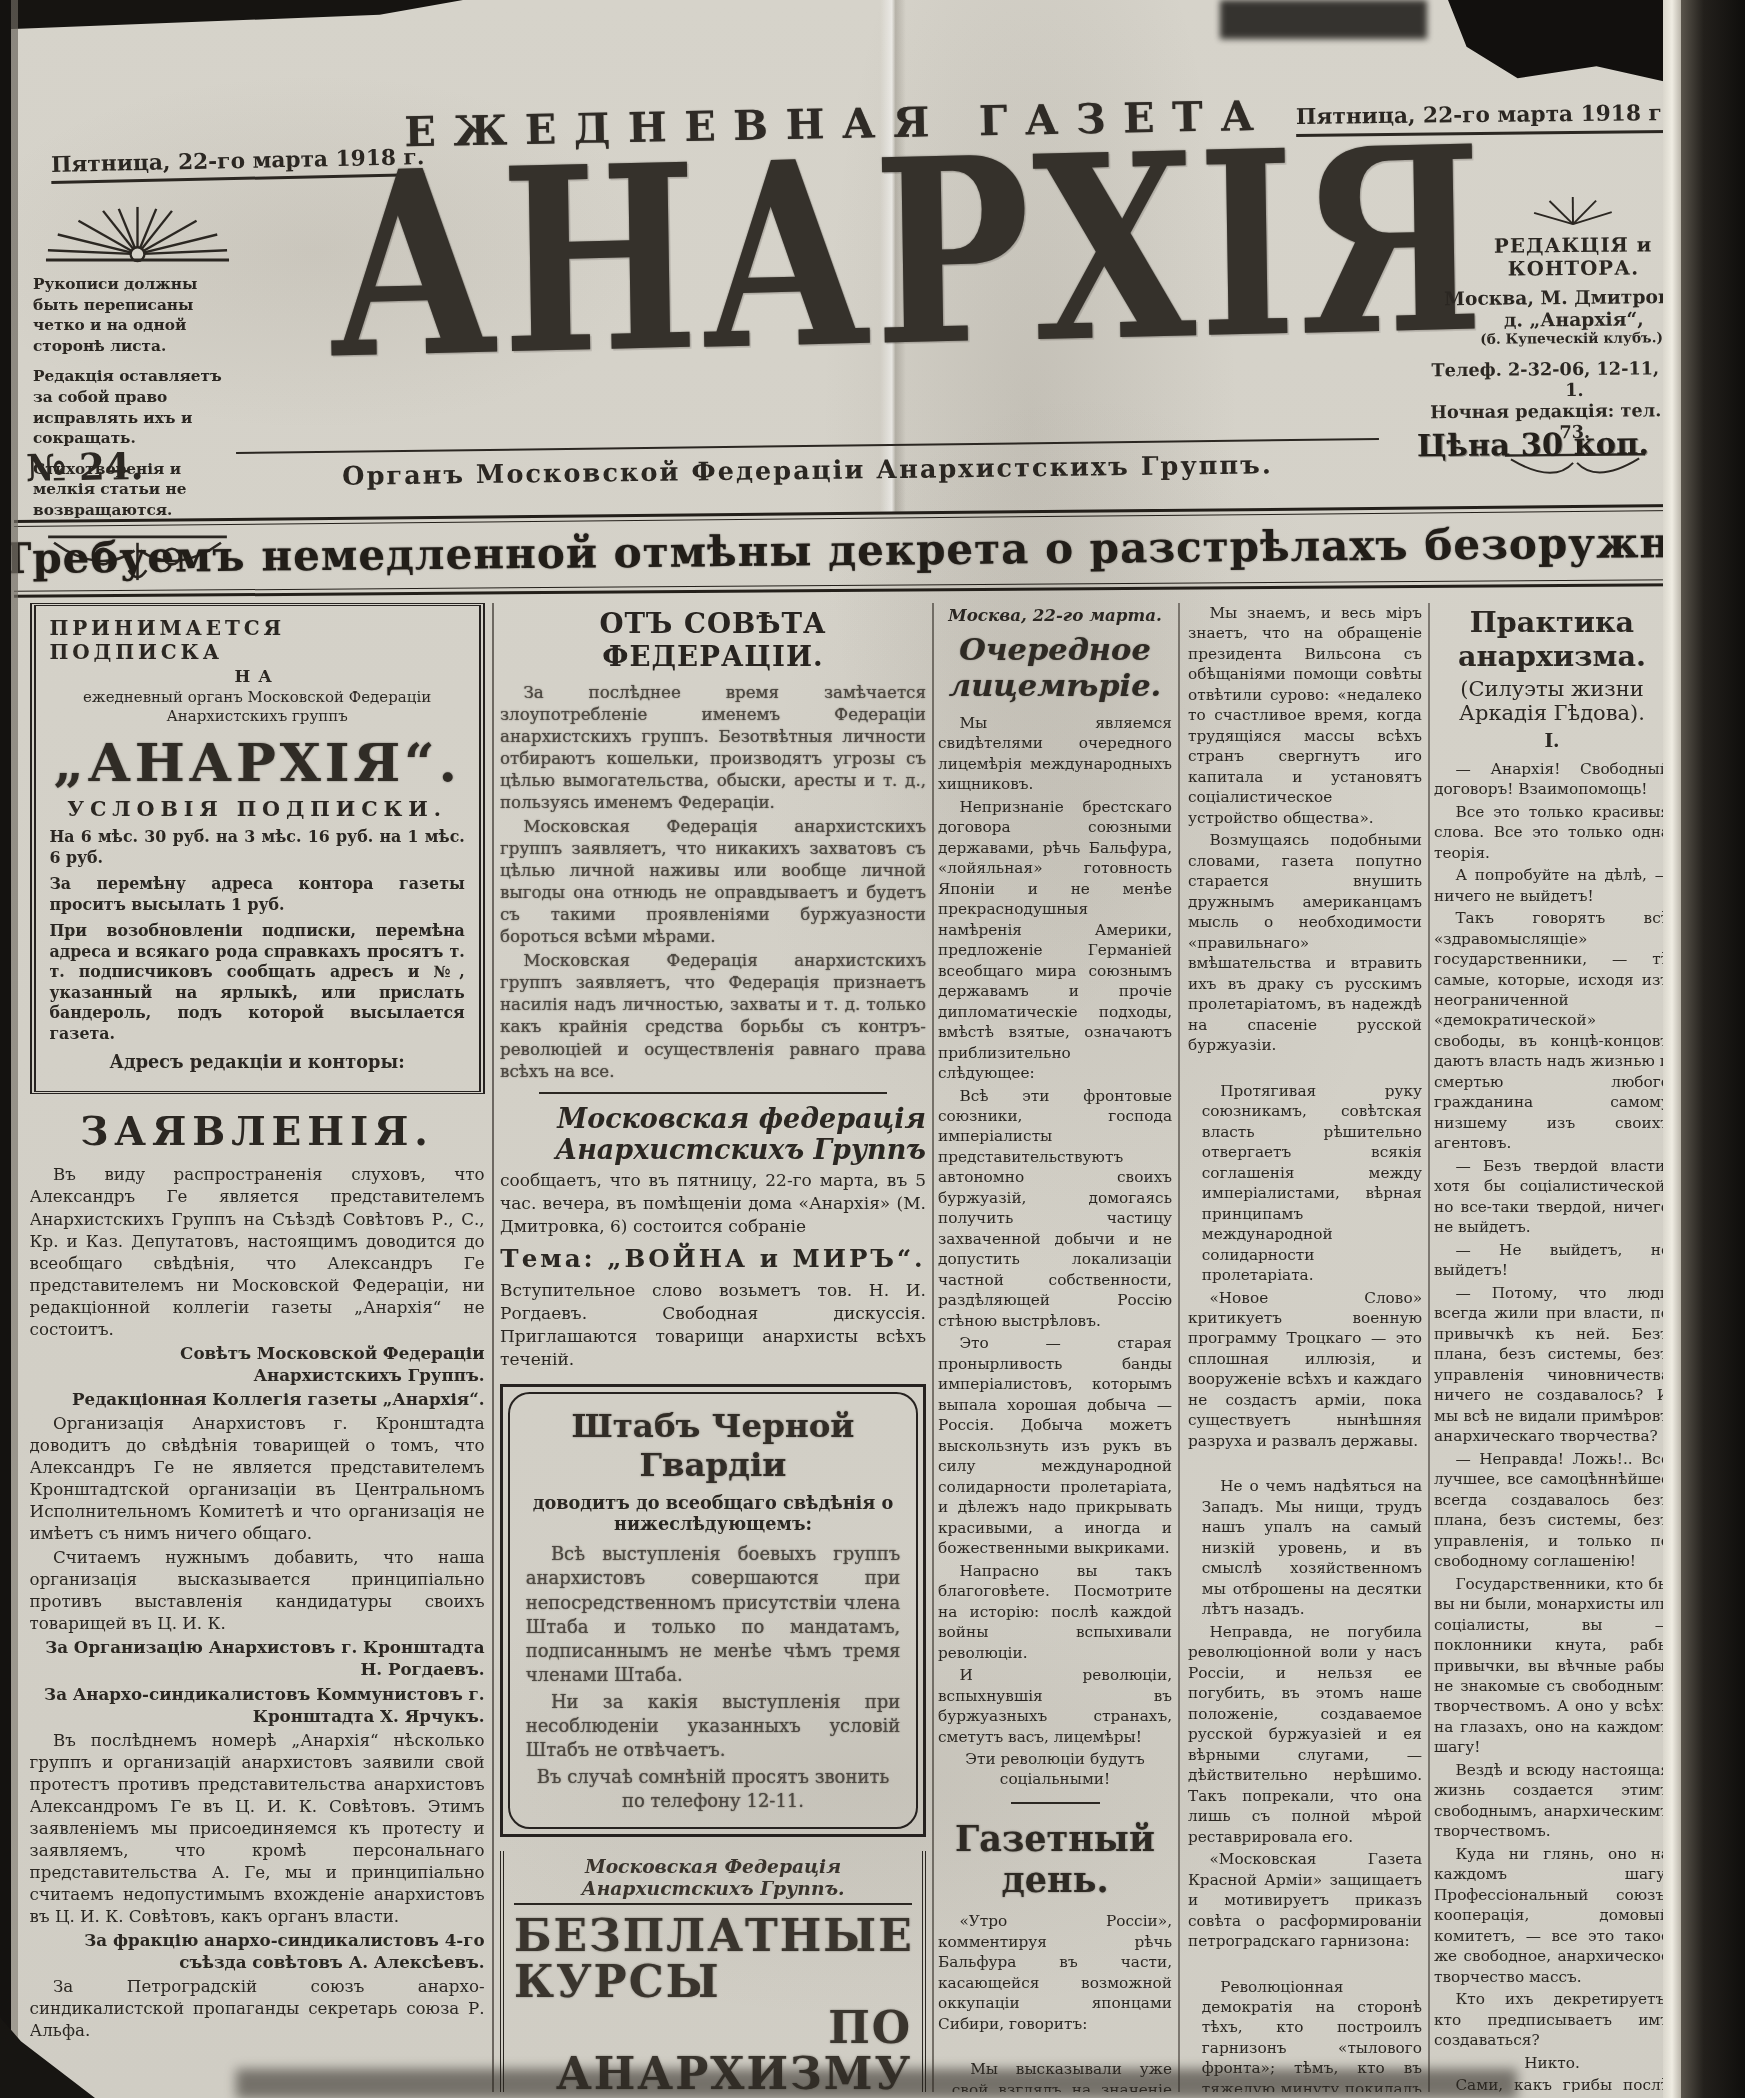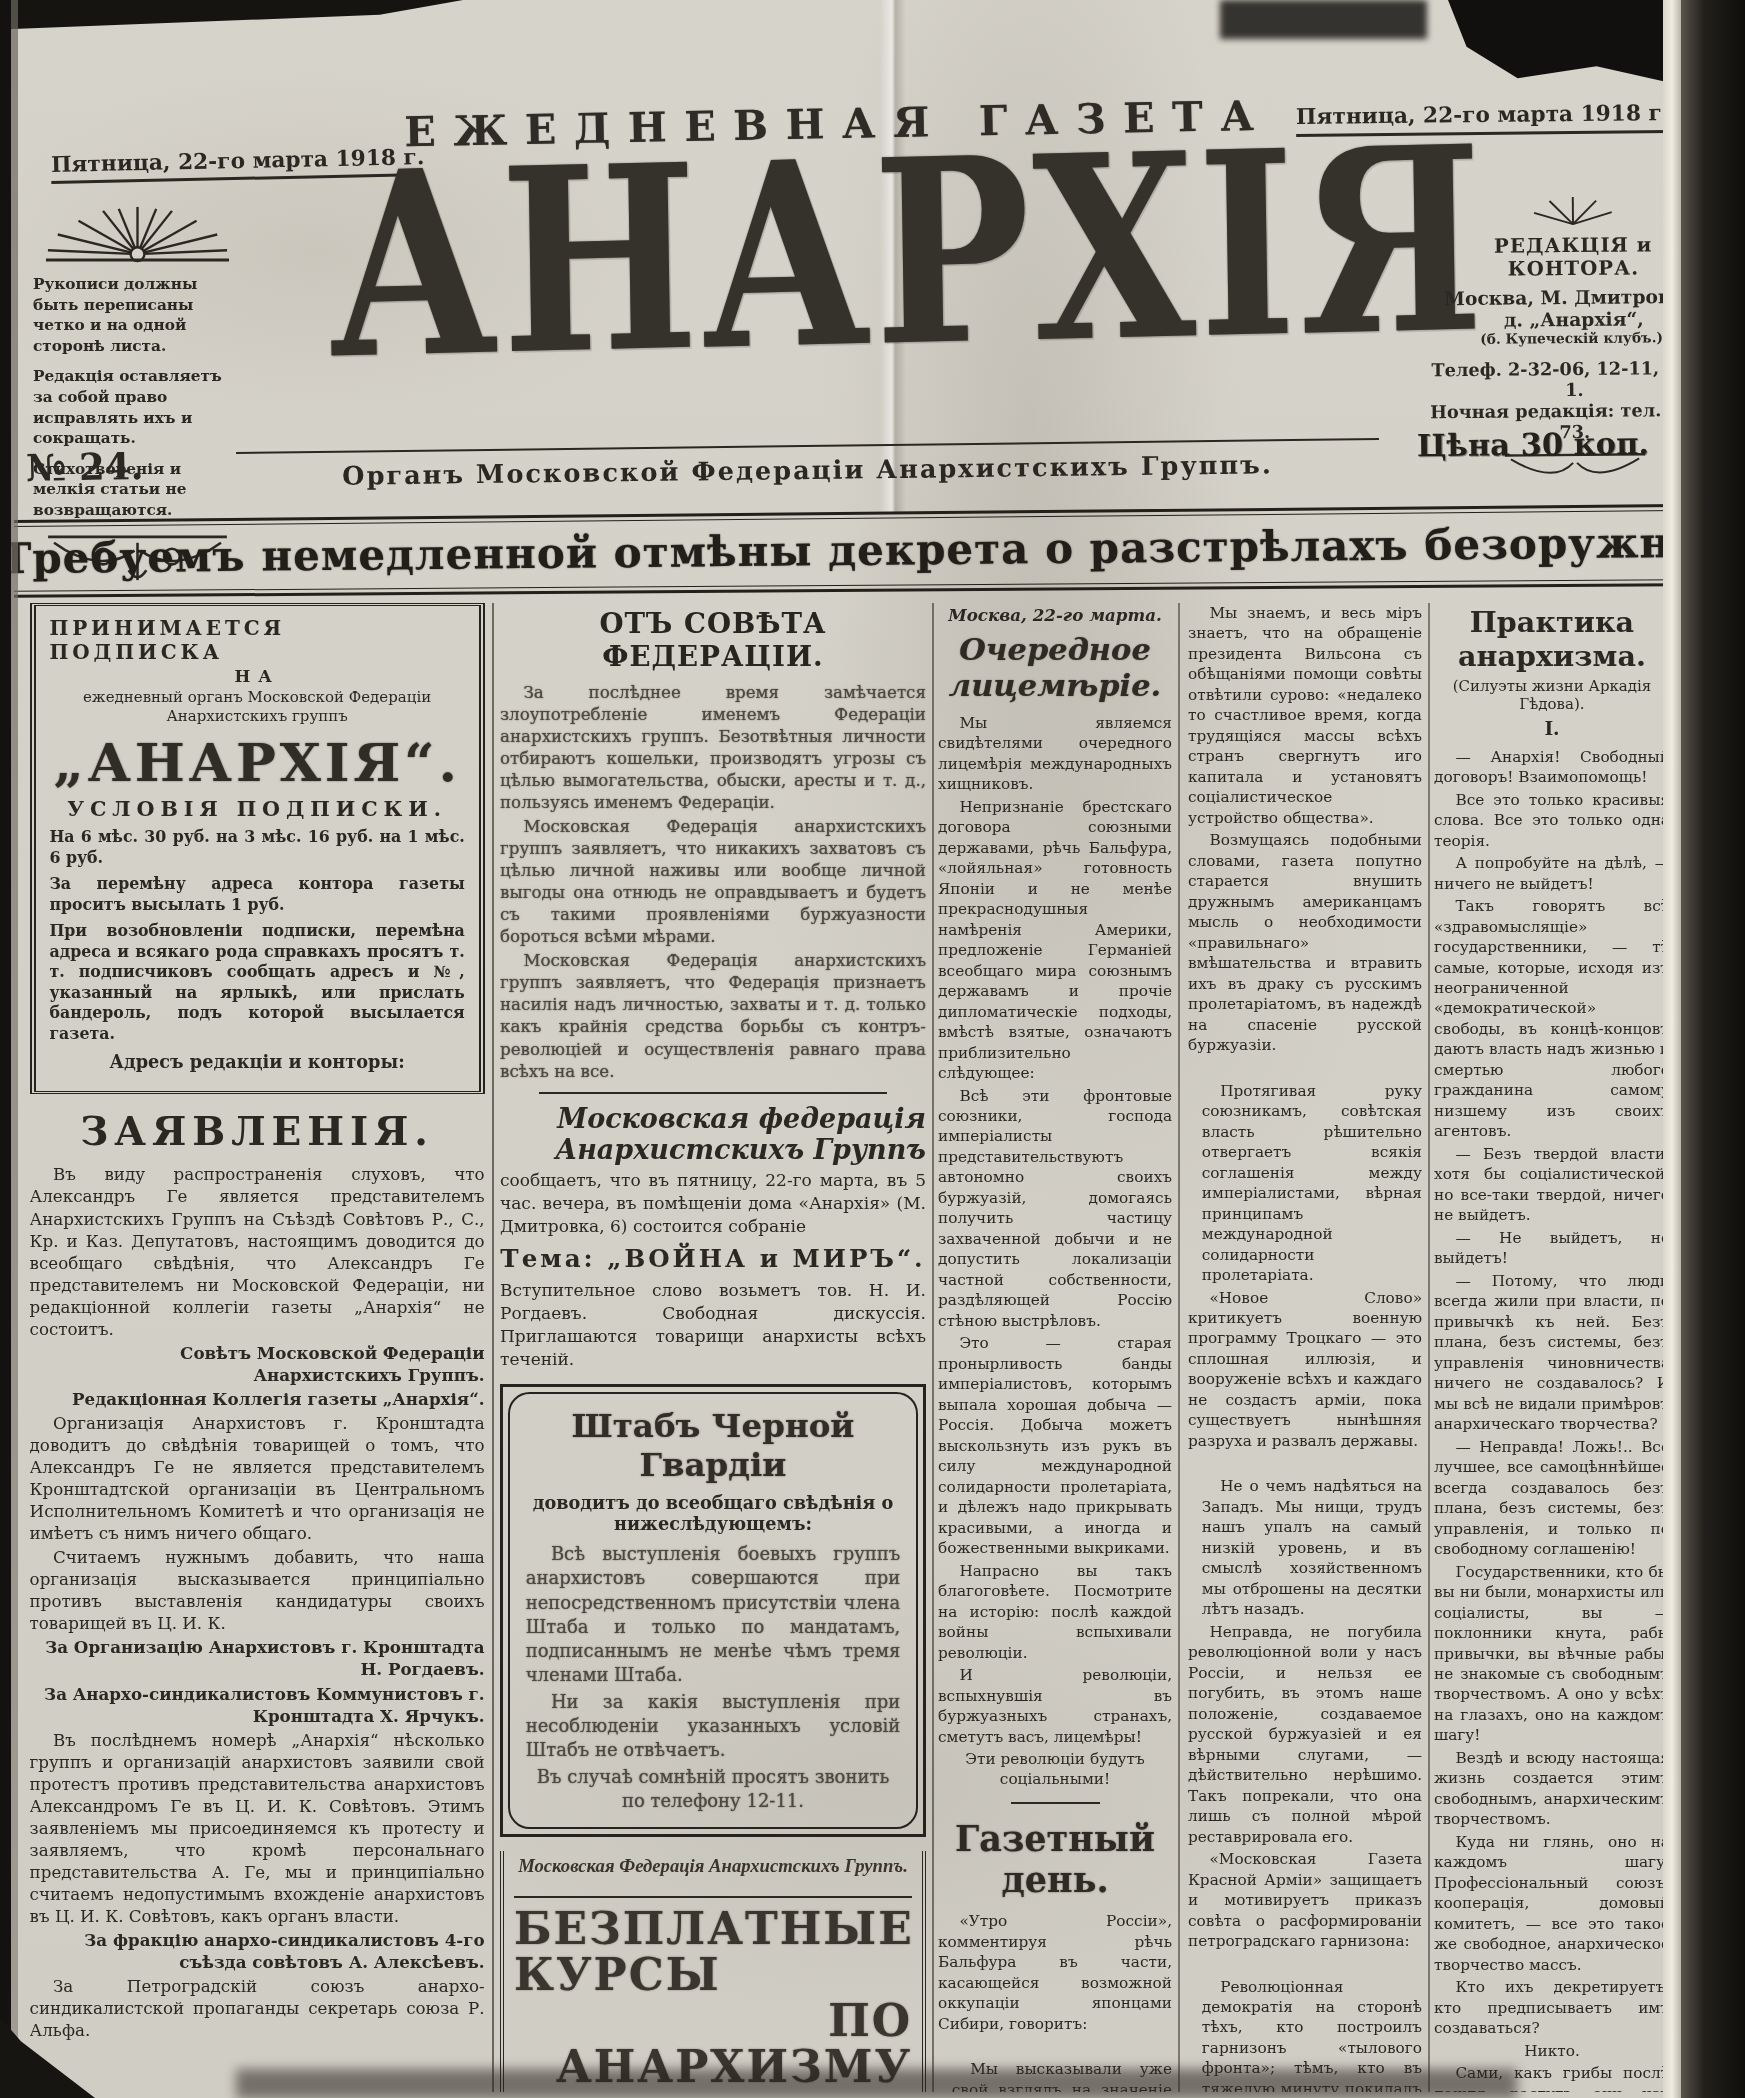--- a/index.html
+++ b/index.html
@@ -106,33 +106,33 @@
   .meeting{font-size:17px;line-height:1.35;text-align:justify;margin:0;}
   .theme{font-size:24.6px;font-weight:bold;text-align:center;letter-spacing:3px;margin:5.9px 0;}
   .guard-box{border:3px solid #262220;padding:4.9px;margin:13.8px 0;}
   .guard-in{border:2px solid #262220;border-radius:21.7px;padding:9.9px 15.8px 11.8px;}
   .guard-title{font-size:32.5px;font-weight:bold;text-align:center;color:#322d27;
     text-shadow:0 0 2px rgba(50,45,39,.6);margin:2px 0 7.9px;}
   .guard-sub{font-size:17.7px;font-weight:bold;text-align:center;margin-bottom:7.9px;}
   .guard-box p.b{font-size:18px;line-height:1.35;}
   .courses{border-left:4.9px double #2b2722;border-right:4.9px double #2b2722;padding:3.9px 9.9px;margin:3.9px 0 11.8px;}
   .course-org{font-style:italic;font-weight:bold;font-size:18.7px;text-align:center;
-    border-bottom:2px solid #2b2722;padding-bottom:19px;margin-bottom:7.9px;color:#3a342d;font-family:Liberation Serif, serif;}
+    border-bottom:2px solid #2b2722;padding-bottom:4px;margin-bottom:7.9px;color:#3a342d;}
   .course-t{font-size:44px;font-weight:bold;line-height:1.05;color:#3a352e;
     text-shadow:0 0 2px rgba(55,50,42,.55);letter-spacing:2px;}
   .course-t.l1{text-align:left;}
   .course-t.l2{text-align:right;margin-bottom:7.9px;}
   
   .dateline{font-style:italic;font-weight:bold;font-size:16.7px;text-align:center;margin:2px 0 5.9px;}
   .art-title{font-size:30.5px;font-weight:bold;text-align:center;margin:0 0 9.9px;color:#2e2a24;
     text-shadow:0 0 1.5px rgba(46,42,36,.6);font-style:italic;}
   .art-title2{font-size:35px;font-weight:bold;text-align:center;margin:13.8px 0 11.8px;color:#2e2a24;
     text-shadow:0 0 2px rgba(46,42,36,.6);}
   .prak-title{font-size:28.6px;font-weight:bold;text-align:center;margin:2px 0 3.9px;}
-  .prak-sub{font-size:15px;text-align:center;margin-bottom:3.9px;}
+  .prak-sub{font-size:21px;text-align:center;margin-bottom:3.9px;}
   .prak-part{font-size:18.7px;font-weight:bold;text-align:center;margin-bottom:7.9px;}
   .divider-sm{border-top:2px solid #2b2722;width:89px;margin:11.8px auto;}
   svg.orn-svg{display:inline-block;vertical-align:middle;}
 </style>
 </head>
 <body>
 
 <div class="page">
 
   <div class="wedge-tl"></div>

